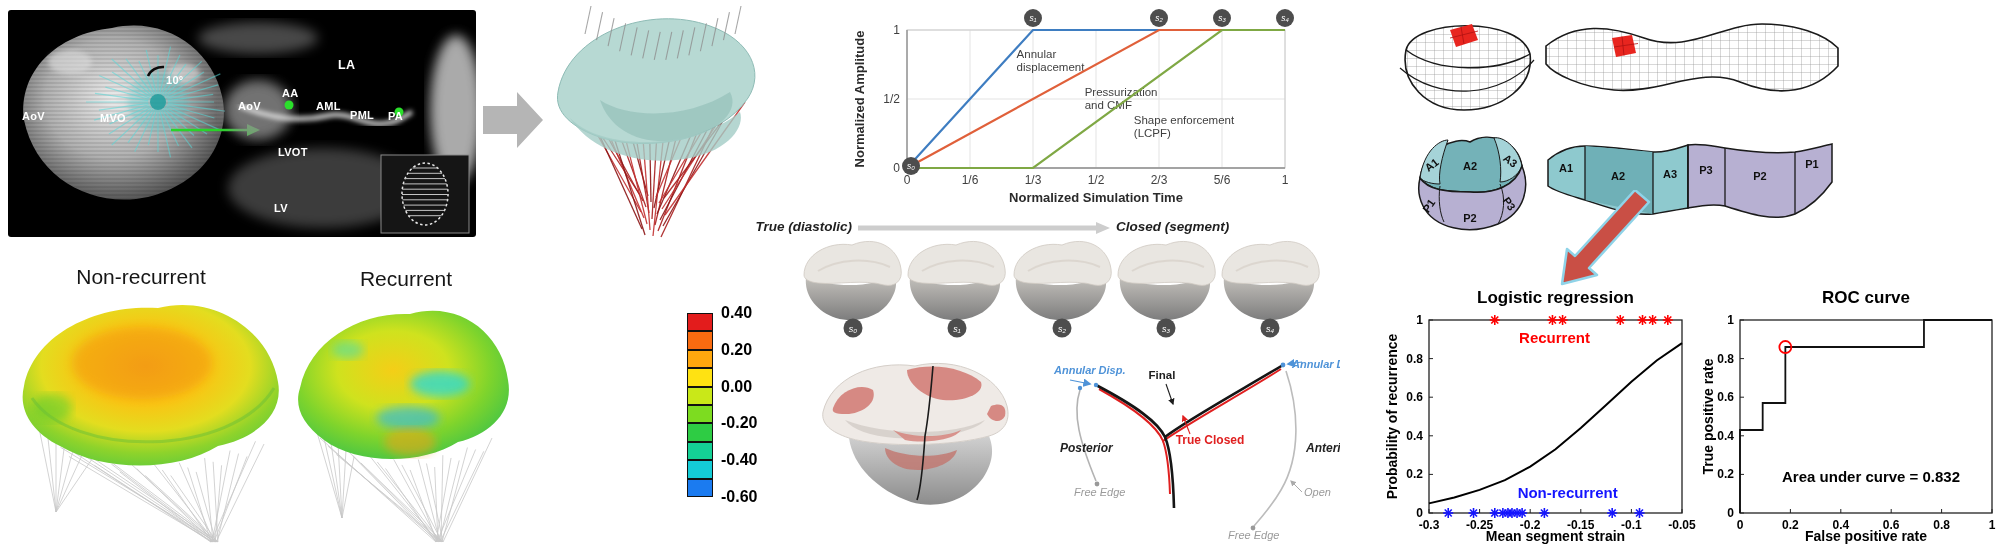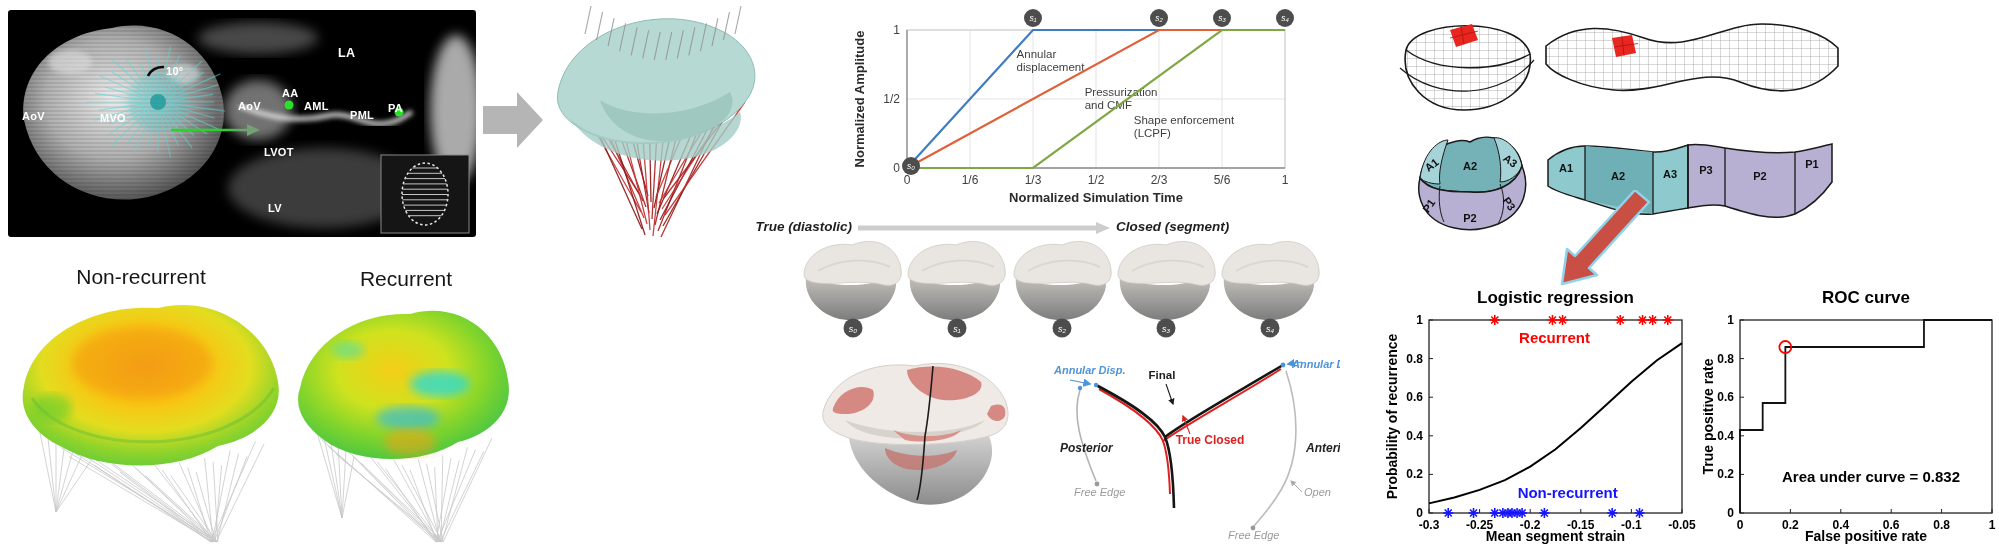--- a/index.html
+++ b/index.html
@@ -123,29 +123,29 @@
           <line x1="394.2773854664941" y1="179.2" x2="439.7226145335059" y2="179.2" stroke="#c4c4c4" stroke-width="1"></line>
           <line x1="394.00299186993135" y1="184.5" x2="439.99700813006865" y2="184.5" stroke="#c4c4c4" stroke-width="1"></line>
           <line x1="394.4061457989415" y1="189.8" x2="439.5938542010585" y2="189.8" stroke="#c4c4c4" stroke-width="1"></line>
           <line x1="395.52497251664084" y1="195.1" x2="438.47502748335916" y2="195.1" stroke="#c4c4c4" stroke-width="1"></line>
           <line x1="397.4821605654861" y1="200.4" x2="436.5178394345139" y2="200.4" stroke="#c4c4c4" stroke-width="1"></line>
           <line x1="400.5747146143514" y1="205.7" x2="433.4252853856486" y2="205.7" stroke="#c4c4c4" stroke-width="1"></line>
         </g>
     </svg>
     <span class="elab" style="left:14px;top:100px">AoV</span>
     <span class="elab" style="left:92px;top:102px">MVO</span>
-    <span class="elab" style="left:158px;top:55px">10°</span>
+    <span class="elab" style="left:158px;top:64px">10°</span>
     <span class="elab" style="left:230px;top:90px">AoV</span>
     <span class="elab" style="left:274px;top:77px">AA</span>
-    <span class="elab" style="left:296px;top:90px">AML</span>
+    <span class="elab" style="left:308px;top:90px">AML</span>
     <span class="elab" style="left:342px;top:99px">PML</span>
-    <span class="elab" style="left:380px;top:92px">PA</span>
-    <span class="elab big" style="left:330px;top:36px">LA</span>
-    <span class="elab" style="left:256px;top:136px">LVOT</span>
-    <span class="elab" style="left:260px;top:192px">LV</span>
+    <span class="elab" style="left:380px;top:100px">PA</span>
+    <span class="elab big" style="left:330px;top:48px">LA</span>
+    <span class="elab" style="left:270px;top:136px">LVOT</span>
+    <span class="elab" style="left:266px;top:192px">LV</span>
   </div>
 
   <svg class="abs" style="left:483px;top:90px" width="62" height="60">
     <polygon points="0,16 34,16 34,2 60,30 34,58 34,44 0,44" fill="#b5b5b5"></polygon>
   </svg>
 
   <svg class="abs" style="left:540px;top:0" width="235" height="250" id="tealValve">
     <g id="tealCh">
         <line x1="35" y1="95" x2="100" y2="195" stroke="#a81d1d" stroke-width="1.3" opacity="0.9"></line>
         <line x1="41.8" y1="107.01332934257218" x2="101" y2="212" stroke="#c23030" stroke-width="1.3" opacity="0.9"></line>
@@ -294,20 +294,38 @@
         <line x1="56" y1="158" x2="52" y2="226" stroke="#c8c8c8" stroke-width="0.8"></line>
         <line x1="64" y1="165" x2="52" y2="226" stroke="#c8c8c8" stroke-width="0.8"></line>
       </g>
     <path d="M10,96 C20,48 70,20 120,22 C170,8 212,42 218,88 C224,120 200,142 168,150 C130,174 66,172 34,148 C12,132 4,114 10,96 Z" fill="url(#gRC)"></path>
     <ellipse cx="150" cy="92" rx="30" ry="13" fill="#2fd9d2" opacity="0.8" filter="url(#b4)"></ellipse>
     <ellipse cx="118" cy="126" rx="32" ry="12" fill="#2fb9e2" opacity="0.65" filter="url(#b4)"></ellipse>
     <ellipse cx="58" cy="58" rx="16" ry="9" fill="#35dcc4" opacity="0.5" filter="url(#b4)"></ellipse>
     <ellipse cx="120" cy="150" rx="26" ry="14" fill="#f0a018" opacity="0.55" filter="url(#b4)"></ellipse>
   </svg>
 
+  <div class="abs" style="left:687px;top:313px;width:90px;height:200px" id="colorbar">
+      <div class="cbar-block" style="top: 0px; height: 18.4px; background: rgb(227, 28, 28);"></div>
+      <div class="cbar-block" style="top: 18.4px; height: 18.4px; background: rgb(249, 107, 16);"></div>
+      <div class="cbar-block" style="top: 36.8px; height: 18.4px; background: rgb(255, 167, 14);"></div>
+      <div class="cbar-block" style="top: 55.2px; height: 18.4px; background: rgb(255, 226, 18);"></div>
+      <div class="cbar-block" style="top: 73.6px; height: 18.4px; background: rgb(201, 232, 24);"></div>
+      <div class="cbar-block" style="top: 92px; height: 18.4px; background: rgb(125, 220, 32);"></div>
+      <div class="cbar-block" style="top: 110.4px; height: 18.4px; background: rgb(46, 204, 68);"></div>
+      <div class="cbar-block" style="top: 128.8px; height: 18.4px; background: rgb(20, 209, 149);"></div>
+      <div class="cbar-block" style="top: 147.2px; height: 18.4px; background: rgb(20, 204, 214);"></div>
+      <div class="cbar-block" style="top: 165.6px; height: 18.4px; background: rgb(27, 123, 240);"></div>
+      <span class="cbar-lab" style="left: 34px; top: 0px;">0.40</span>
+      <span class="cbar-lab" style="left: 34px; top: 36.8px;">0.20</span>
+      <span class="cbar-lab" style="left: 34px; top: 73.6px;">0.00</span>
+      <span class="cbar-lab" style="left: 34px; top: 110.4px;">-0.20</span>
+      <span class="cbar-lab" style="left: 34px; top: 147.2px;">-0.40</span>
+      <span class="cbar-lab" style="left: 34px; top: 184px;">-0.60</span>
+    </div>
 
   <svg class="abs" style="left:848px;top:0" width="452" height="212" id="timingSvg">
       <line x1="59" y1="30" x2="59" y2="168" stroke="#e3e3e3"></line>
       <text x="59" y="184" class="t-tick" text-anchor="middle">0</text>
       <line x1="122.01259999999999" y1="30" x2="122.01259999999999" y2="168" stroke="#e3e3e3"></line>
       <text x="122.01259999999999" y="184" class="t-tick" text-anchor="middle">1/6</text>
       <line x1="184.98739999999998" y1="30" x2="184.98739999999998" y2="168" stroke="#e3e3e3"></line>
       <text x="184.98739999999998" y="184" class="t-tick" text-anchor="middle">1/3</text>
       <line x1="248" y1="30" x2="248" y2="168" stroke="#e3e3e3"></line>
       <text x="248" y="184" class="t-tick" text-anchor="middle">1/2</text>

